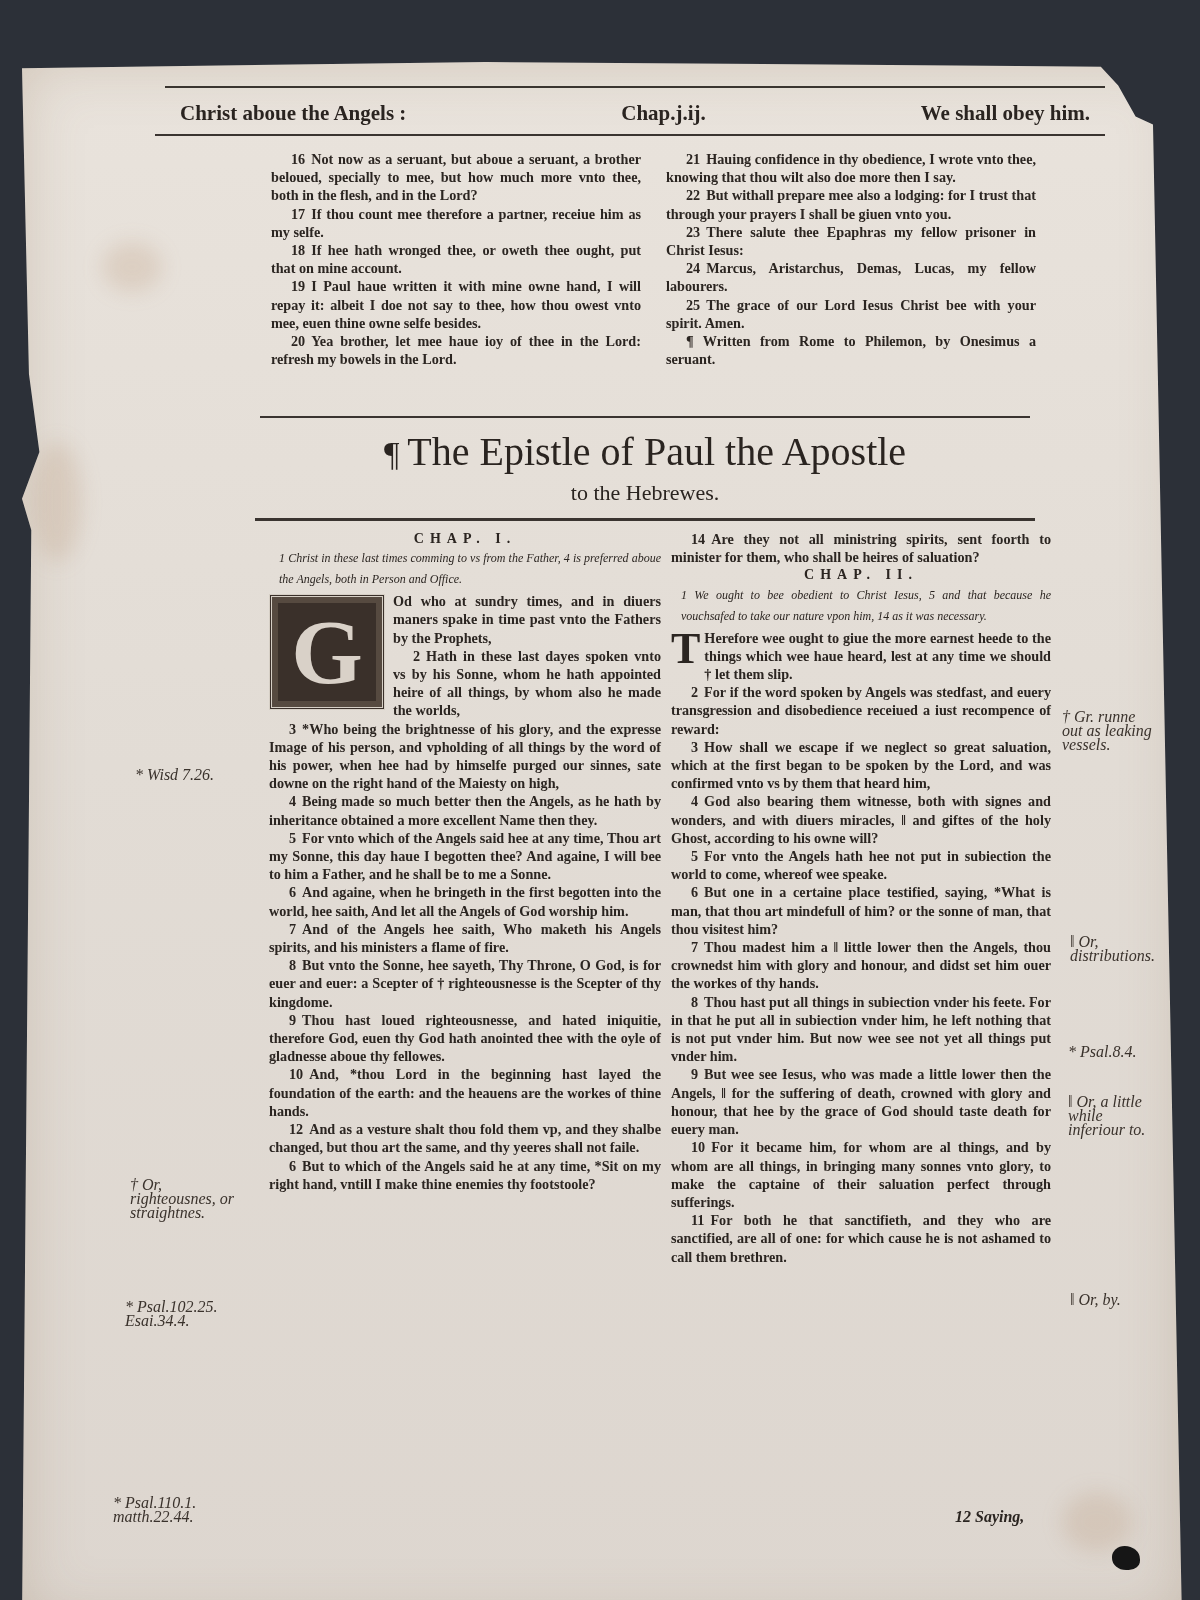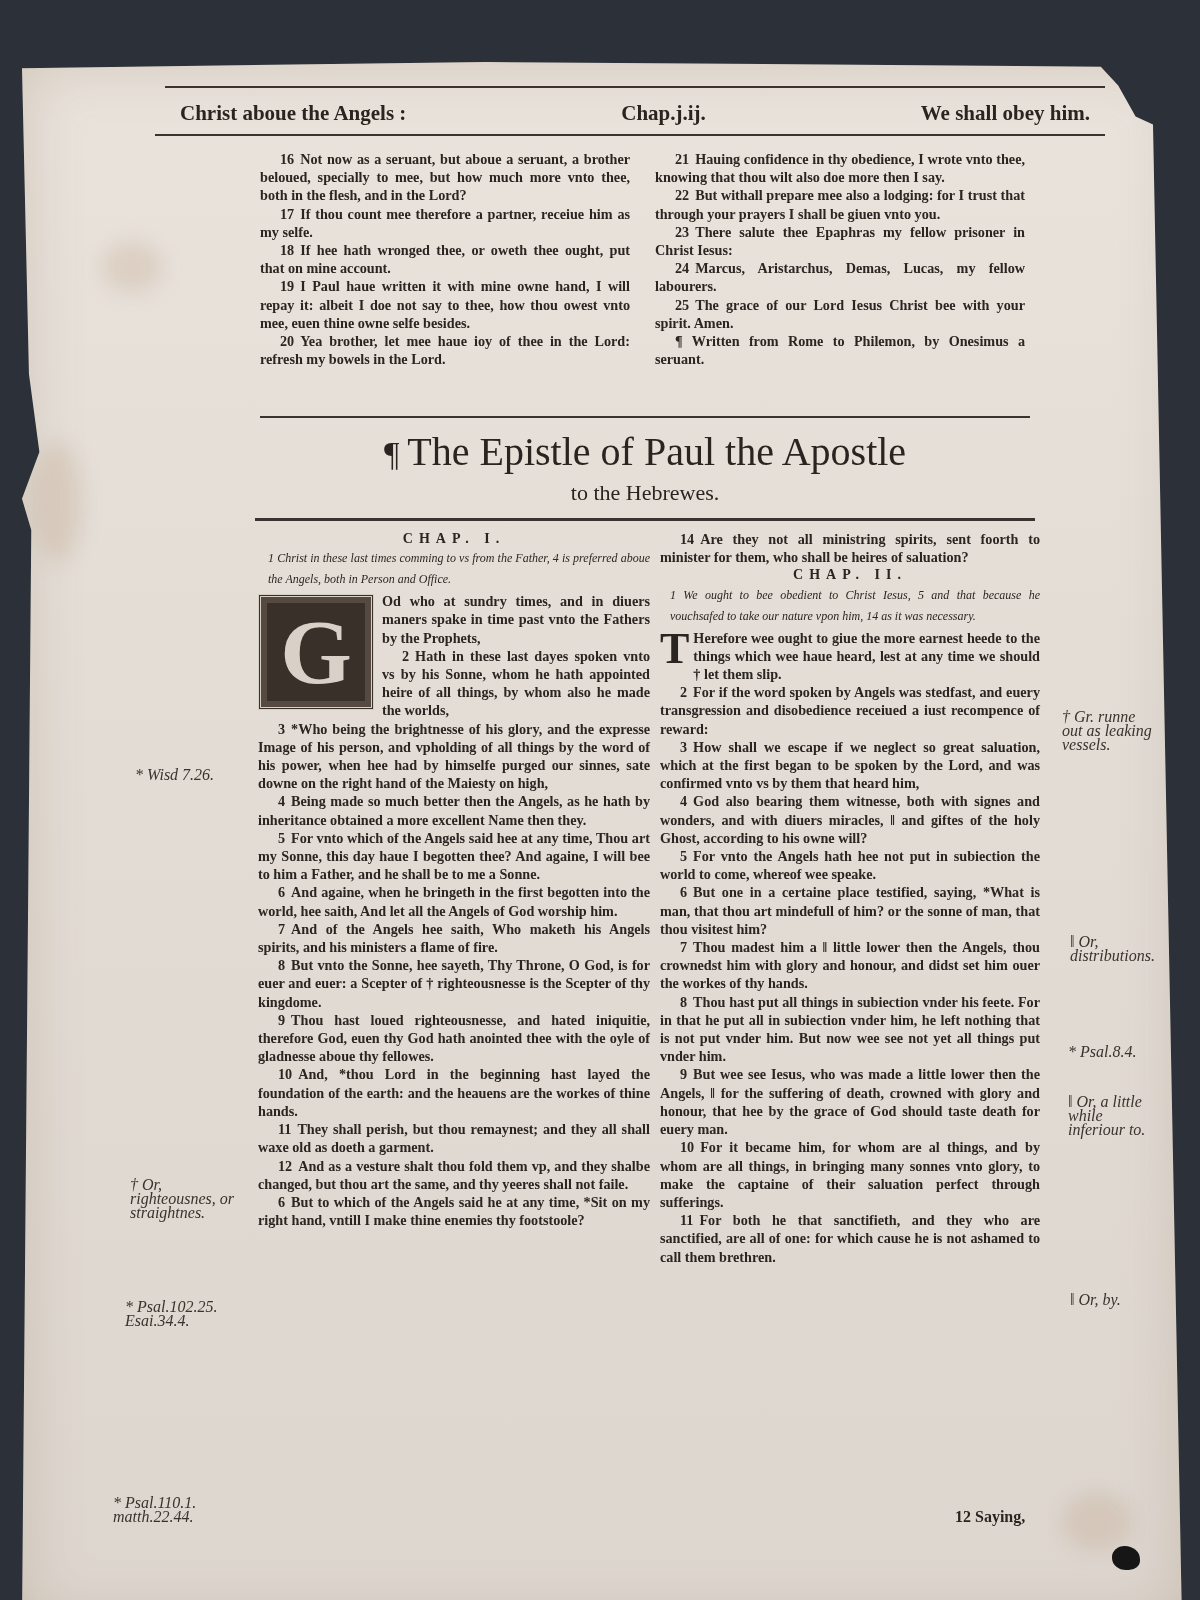--- a/index.html
+++ b/index.html
@@ -19,39 +19,39 @@
   }
   .stain { position:absolute; border-radius:50%; background: rgba(170,130,90,0.18); filter: blur(10px); }
   .rule { position:absolute; height:2px; background:#3a3430; }
   .header {
     position:absolute; left:180px; top:96px; width:910px; height:34px;
     display:flex; justify-content:space-between; align-items:center;
     font-family: "Liberation Serif", serif; font-size:21px; font-weight:bold; color:#2a2420;
   }
   .col {
     position:absolute; font-family:"Liberation Serif", serif; color:#2b2521;
-    font-size:14.2px; line-height:18.2px; text-align:justify; font-weight:bold;
+    font-size:14.2px; line-height:18.2px; text-align:justify; font-weight:bold;margin-left:11px;
   }
   .col p { margin:0; text-indent:20px; }
   .vnum { margin-right:6px; font-weight:bold; }
   .title-block { position:absolute; left:260px; top:428px; width:770px; text-align:center; color:#2a2420; font-family:"Liberation Serif", serif; }
   .title-main { font-size:40px; line-height:48px; }
   .title-sub { font-size:22px; line-height:30px; }
   .pilcrow { font-size:34px; margin-right:8px; }
   .chap { text-align:center; letter-spacing:6px; font-weight:bold; font-size:14px; margin:2px 0 0; text-indent:0 !important; }
   .summary { font-style:italic; font-weight:normal; font-size:12px; line-height:21px; text-indent:0 !important; padding-left:10px; margin-bottom:2px !important; }
   .dropcap {
     float:left; width:110px; height:110px; margin:2px 8px 0 0;
     background: #3a302a; color:#d9d1c8; font-size:92px; line-height:110px; text-align:center;
     font-family:"Liberation Serif", serif; border:3px double #d6cfc5;
     box-shadow: inset 0 0 0 6px #564a40;
   }
   .smallcap { float:left; font-size:44px; line-height:36px; margin:2px 4px 0 0; }
   .margin-note { position:absolute; font-family:"Liberation Serif", serif; font-size:16px; color:#3a322c; font-style:italic; line-height:14px; }
-  .catchword { position:absolute; left:955px; top:1508px; font-family:"Liberation Serif", serif; font-weight:bold; font-size:16px; color:#2a2420; }
+  .catchword { position:absolute; left:955px; top:1508px; font-family:"Liberation Serif", serif; font-weight:bold; font-size:16px; color:#2a2420;font-style:italic; }
   .corner-dot { position:absolute; right:60px; bottom:30px; width:28px; height:24px; background:#161616; border-radius:45% 55% 40% 50%; }
 </style>
 </head>
 <body>
 
 <div class="page">
   <div class="stain" style="left:80px;top:180px;width:60px;height:50px;"></div>
   <div class="stain" style="left:10px;top:380px;width:50px;height:120px;"></div>
   <div class="stain" style="left:1040px;top:1430px;width:70px;height:60px;"></div>
 </div>
@@ -100,21 +100,20 @@
   <p style="text-indent:0"><span class="dropcap">G</span><span>Od who at sundry times, and in diuers maners spake in time past vnto the Fathers by the Prophets,</span></p>
   <p><span class="vnum">2</span><span>Hath in these last dayes spoken vnto vs by his Sonne, whom he hath appointed heire of all things, by whom also he made the worlds,</span></p>
   <p><span class="vnum">3</span><span>*Who being the brightnesse of his glory, and the expresse Image of his person, and vpholding of all things by the word of his power, when hee had by himselfe purged our sinnes, sate downe on the right hand of the Maiesty on high,</span></p>
   <p><span class="vnum">4</span><span>Being made so much better then the Angels, as he hath by inheritance obtained a more excellent Name then they.</span></p>
   <p><span class="vnum">5</span><span>For vnto which of the Angels said hee at any time, Thou art my Sonne, this day haue I begotten thee? And againe, I will bee to him a Father, and he shall be to me a Sonne.</span></p>
   <p><span class="vnum">6</span><span>And againe, when he bringeth in the first begotten into the world, hee saith, And let all the Angels of God worship him.</span></p>
   <p><span class="vnum">7</span><span>And of the Angels hee saith, Who maketh his Angels spirits, and his ministers a flame of fire.</span></p>
   <p><span class="vnum">8</span><span>But vnto the Sonne, hee sayeth, Thy Throne, O God, is for euer and euer: a Scepter of † righteousnesse is the Scepter of thy kingdome.</span></p>
   <p><span class="vnum">9</span><span>Thou hast loued righteousnesse, and hated iniquitie, therefore God, euen thy God hath anointed thee with the oyle of gladnesse aboue thy fellowes.</span></p>
   <p><span class="vnum">10</span><span>And, *thou Lord in the beginning hast layed the foundation of the earth: and the heauens are the workes of thine hands.</span></p>
-  <p><span class="vnum">11</span><span>They shall perish, but thou remaynest; and they all shall waxe old as doeth a garment.</span></p>
   <p><span class="vnum">12</span><span>And as a vesture shalt thou fold them vp, and they shalbe changed, but thou art the same, and thy yeeres shall not faile.</span></p>
   <p><span class="vnum">6</span><span>But to which of the Angels said he at any time, *Sit on my right hand, vntill I make thine enemies thy footstoole?</span></p>
 </div>
 
 <div class="col" style="left:660px;top:530px;width:380px;">
   <p><span class="vnum">14</span><span>Are they not all ministring spirits, sent foorth to minister for them, who shall be heires of saluation?</span></p>
   <p class="chap">CHAP. II.</p>
   <p class="summary">1 We ought to bee obedient to Christ Iesus, 5 and that because he vouchsafed to take our nature vpon him, 14 as it was necessary.</p>
   <p style="text-indent:0"><span class="smallcap">T</span><span>Herefore wee ought to giue the more earnest heede to the things which wee haue heard, lest at any time we should † let them slip.</span></p>
   <p><span class="vnum">2</span><span>For if the word spoken by Angels was stedfast, and euery transgression and disobedience receiued a iust recompence of reward:</span></p>

